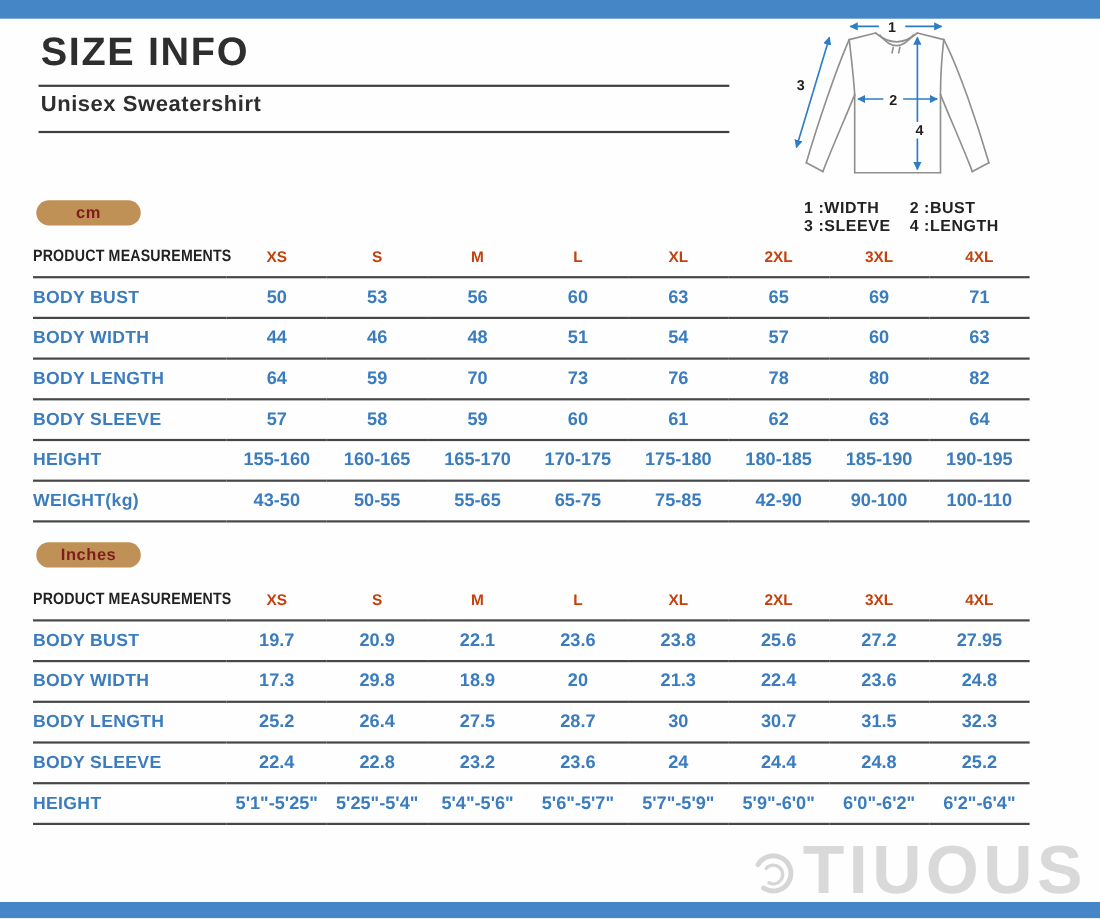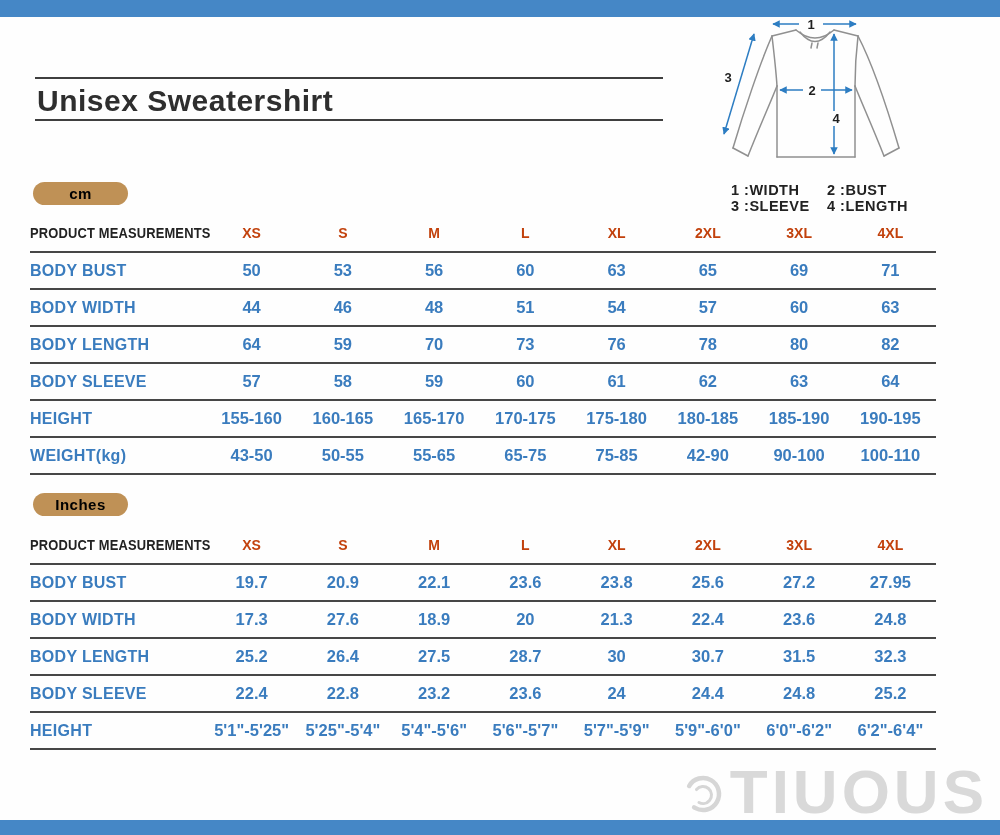--- a/index.html
+++ b/index.html
@@ -9,30 +9,30 @@
   }
   .bar{position:absolute;left:0;width:100%;background:var(--accent,#4587c6);}
   .bar-top{top:0;height:17px;}
   .bar-bottom{bottom:0;height:15px;}
 
   .page-title{position:absolute;left:37px;top:26px;margin:0;font-size:36px;font-weight:900;
     color:#2e2e2e;letter-spacing:1.5px;}
   .rule{position:absolute;left:35px;width:628px;border-top:2px solid #3f3f3f;height:0;}
   .rule-1{top:77px;}
   .rule-2{top:119px;}
-  .page-subtitle{position:absolute;left:37px;top:84px;margin:0;font-size:30px;font-weight:900;
+  .page-subtitle{position:absolute;left:37px;top:84px;margin:0;font-size:20px;font-weight:900;
     color:#2e2e2e;letter-spacing:0.5px;text-align:right;}
 
   .diagram{position:absolute;left:695px;top:18px;width:245px;}
   .diagram svg{display:block;}
   .legend{margin-top:4px;padding-left:36px;display:grid;grid-template-columns:96px auto;
     row-gap:0;font-size:14.5px;font-weight:800;color:#222;letter-spacing:0.5px;white-space:nowrap;}
 
   .badge{position:absolute;left:33px;width:95px;height:23px;border-radius:12px;
-    background:var(--badge,#bf9156);color:#000000;font-size:15px;font-weight:800;
+    background:var(--badge,#bf9156);color:#7f1d1d;font-size:15px;font-weight:800;
     text-align:center;line-height:23px;letter-spacing:0.5px;}
   .badge-cm{top:182px;}
   .badge-in{top:493px;}
 
   table.size-table{position:absolute;left:30px;width:906px;border-collapse:collapse;table-layout:fixed;}
   #table-0{top:214px;}
   #table-1{top:526px;}
   .size-table th,.size-table td{border-bottom:2px solid var(--line,#474747);padding:0;}
   .size-table col.c-label{width:176px;}
   th.lbl-h{text-align:left;height:37px;}
@@ -47,20 +47,21 @@
   .watermark{position:absolute;right:12px;bottom:12px;display:flex;align-items:center;gap:4px;
     color:#d9d9d9;}
   .wm-text{font-size:62px;font-weight:700;letter-spacing:4px;line-height:1;}
 </style>
 </head>
 <body>
 
 <div class="page">
   <div class="bar bar-top"></div>
 
+  <h1 class="page-title">SIZE INFO</h1>
   <div class="rule rule-1"></div>
   <h2 class="page-subtitle">Unisex Sweatershirt</h2>
   <div class="rule rule-2"></div>
 
   <div class="diagram">
     <svg width="245" height="160" viewBox="0 0 245 160">
       <defs>
         <marker id="ah" markerWidth="7" markerHeight="7" refX="4.5" refY="2.5" orient="auto">
           <path d="M0,0 L5,2.5 L0,5 z" fill="#2d7dc2"></path>
         </marker>
@@ -241,21 +242,21 @@
           <td class="val">22.1</td>
           <td class="val">23.6</td>
           <td class="val">23.8</td>
           <td class="val">25.6</td>
           <td class="val">27.2</td>
           <td class="val">27.95</td>
         </tr>
         <tr>
           <td class="lbl">BODY WIDTH</td>
           <td class="val">17.3</td>
-          <td class="val">27.6</td>
+          <td class="val">29.8</td>
           <td class="val">18.9</td>
           <td class="val">20</td>
           <td class="val">21.3</td>
           <td class="val">22.4</td>
           <td class="val">23.6</td>
           <td class="val">24.8</td>
         </tr>
         <tr>
           <td class="lbl">BODY LENGTH</td>
           <td class="val">25.2</td>

